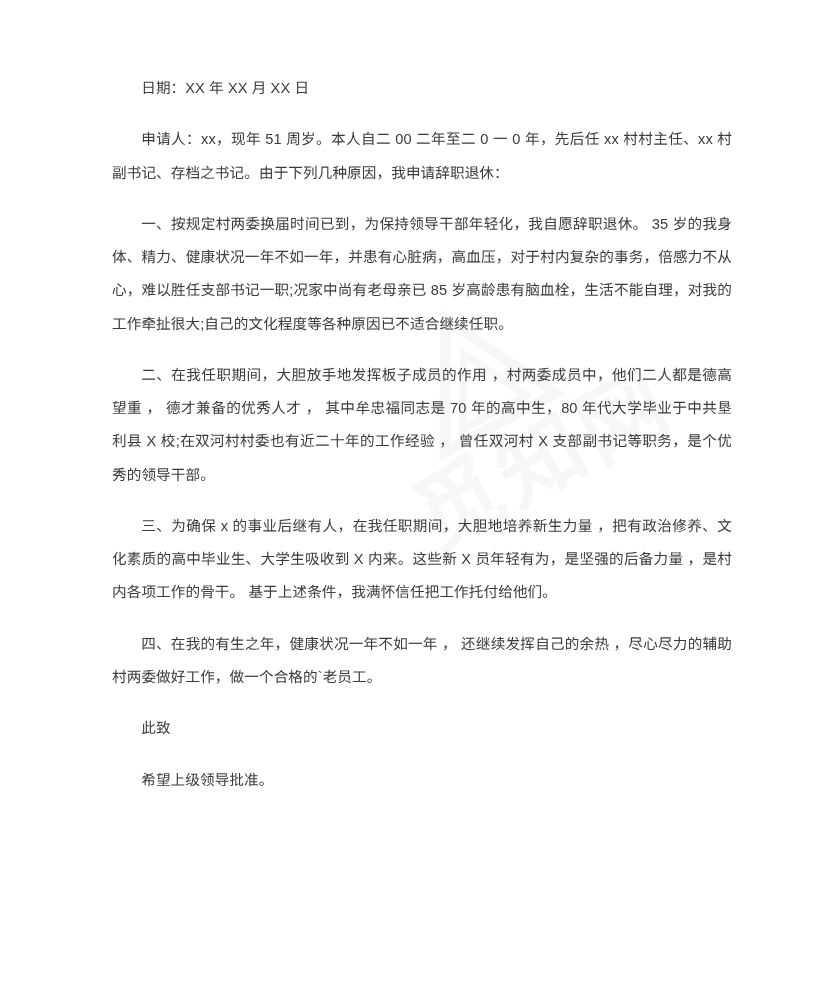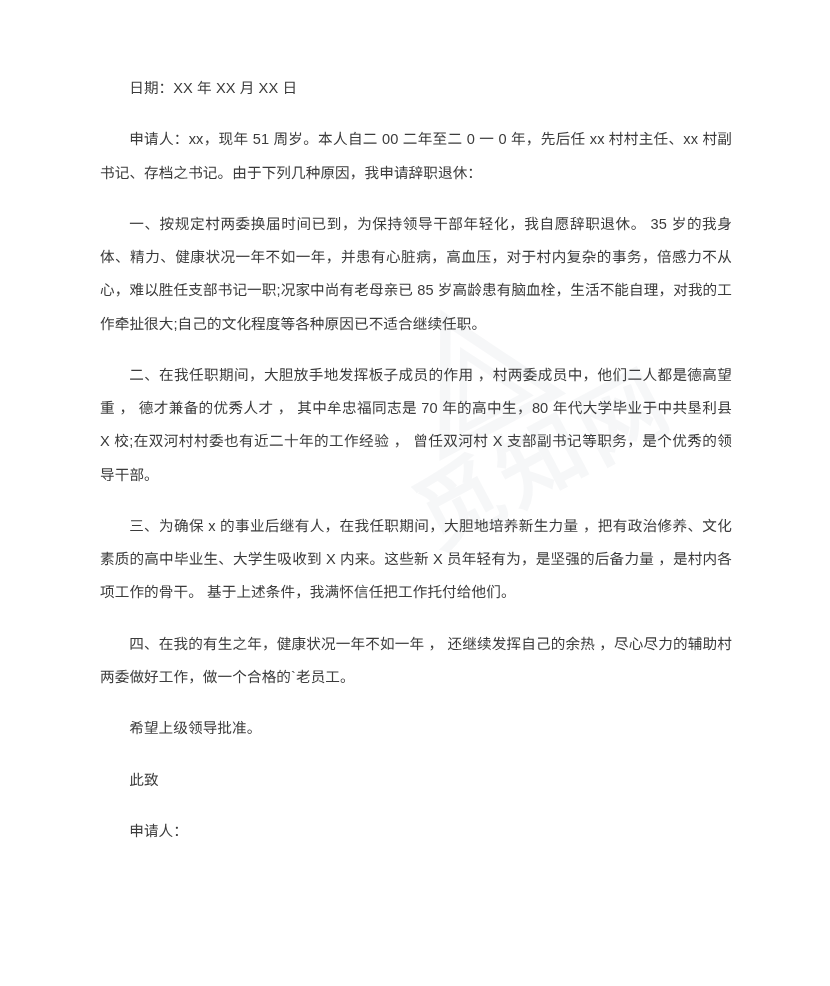--- a/index.html
+++ b/index.html
@@ -56,21 +56,21 @@
   }
 
   .doc-body {
     position: relative;
     z-index: 2;
     padding: 72px 98px 0 100px;
     box-sizing: border-box;
   }
 
   .para {
-    margin: 0 0 18px 0;
+    margin: 0 0 18px 12px;
     font-size: 14.6px;
     line-height: 2.28;
     text-align: justify;
     text-justify: inter-ideograph;
     color: #3b3b3b;
     letter-spacing: 0.1px;
   }
 
   
   .para.indent {
@@ -101,21 +101,20 @@
     <p class="para indent">申请人：xx，现年 51 周岁。本人自二 00 二年至二 0 一 0 年，先后任 xx 村村主任、xx 村副书记、存档之书记。由于下列几种原因，我申请辞职退休：</p>
 
     <p class="para indent">一、按规定村两委换届时间已到，为保持领导干部年轻化，我自愿辞职退休。 35 岁的我身体、精力、健康状况一年不如一年，并患有心脏病，高血压，对于村内复杂的事务，倍感力不从心，难以胜任支部书记一职;况家中尚有老母亲已 85 岁高龄患有脑血栓，生活不能自理，对我的工作牵扯很大;自己的文化程度等各种原因已不适合继续任职。</p>
 
     <p class="para indent">二、在我任职期间，大胆放手地发挥板子成员的作用 ，村两委成员中，他们二人都是德高望重 ， 德才兼备的优秀人才 ， 其中牟忠福同志是 70 年的高中生，80 年代大学毕业于中共垦利县 X 校;在双河村村委也有近二十年的工作经验 ， 曾任双河村 X 支部副书记等职务，是个优秀的领导干部。</p>
 
     <p class="para indent">三、为确保 x 的事业后继有人，在我任职期间，大胆地培养新生力量 ，把有政治修养、文化素质的高中毕业生、大学生吸收到 X 内来。这些新 X 员年轻有为，是坚强的后备力量 ，是村内各项工作的骨干。 基于上述条件，我满怀信任把工作托付给他们。</p>
 
     <p class="para indent">四、在我的有生之年，健康状况一年不如一年 ， 还继续发挥自己的余热 ，尽心尽力的辅助村两委做好工作，做一个合格的`老员工。</p>
 
+    <p class="para indent short">此致</p>
+
     <p class="para indent short">希望上级领导批准。</p>
 
-    <p class="para indent short">此致</p>
 
-
-    <p class="para indent short">申请人：</p>
 
   </div>
 </div>
 
 </body></html>

